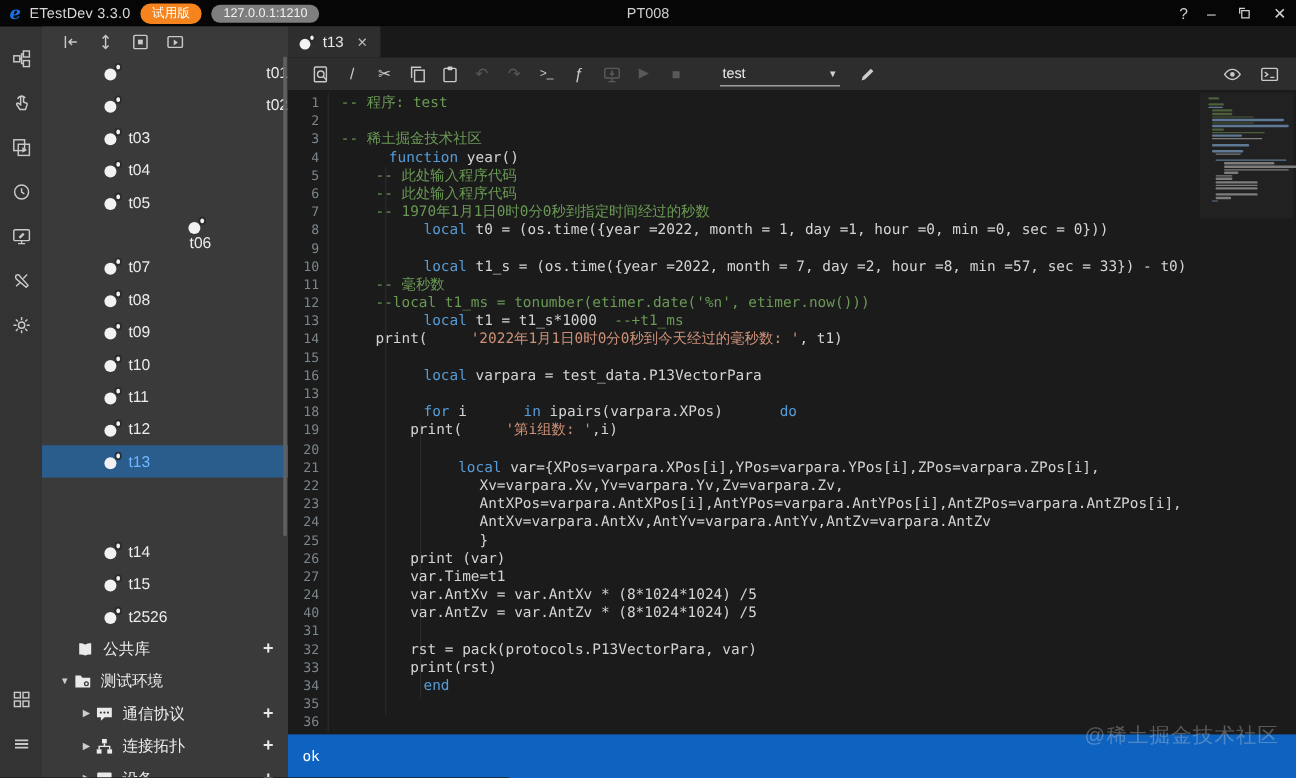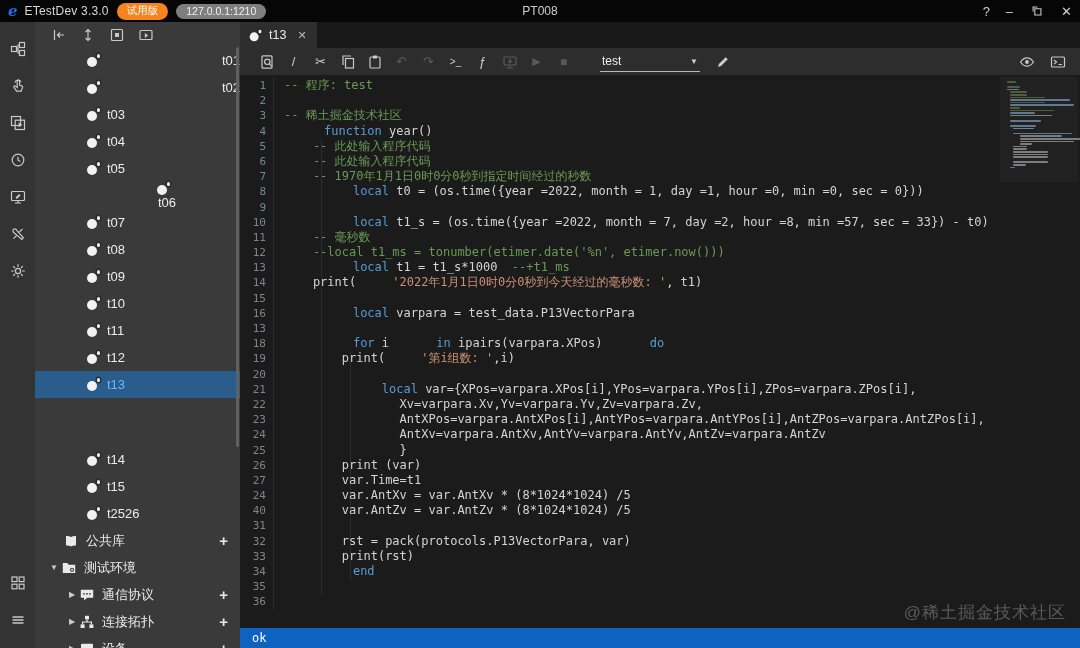--- a/index.html
+++ b/index.html
@@ -68,21 +68,21 @@
   .tok-pl { color:#d4d4d4; }
   .indent-guide { position:absolute; width:1px; background:rgba(255,255,255,.07); }
   .guide-1 { left:81px; top:64px; height:457px; }
   .guide-2 { left:110px; top:277px; height:229px; }
 
   .minimap { position:absolute; top:2px; right:2px; width:78px; background:#212121; padding:4px 4px 8px 7px; }
   .mm-bar { height:1.6px; margin-bottom:1px; border-radius:1px; opacity:.85; }
 
   .watermark { position:absolute; right:14px; bottom:24px; color:rgba(215,215,215,.33); font-size:17px; letter-spacing:1px; pointer-events:none; }
 
-  .statusbar { height:20px; background:var(--status-blue); color:#ffffff; font-size:12px; display:flex; align-items:center; padding-left:12px; flex:none; font-family:"DejaVu Sans Mono",monospace; }
+  .statusbar { height:36px; background:var(--status-blue); color:#ffffff; font-size:12px; display:flex; align-items:center; padding-left:12px; flex:none; font-family:"DejaVu Sans Mono",monospace; }
 </style>
 </head>
 <body>
 
 <div class="titlebar">
   <span class="logo">e</span>
   <span class="app-title">ETestDev 3.3.0</span>
   <span class="pill trial">试用版</span>
   <span class="pill addr">127.0.0.1:1210</span>
   <span class="tb-center">PT008</span>

